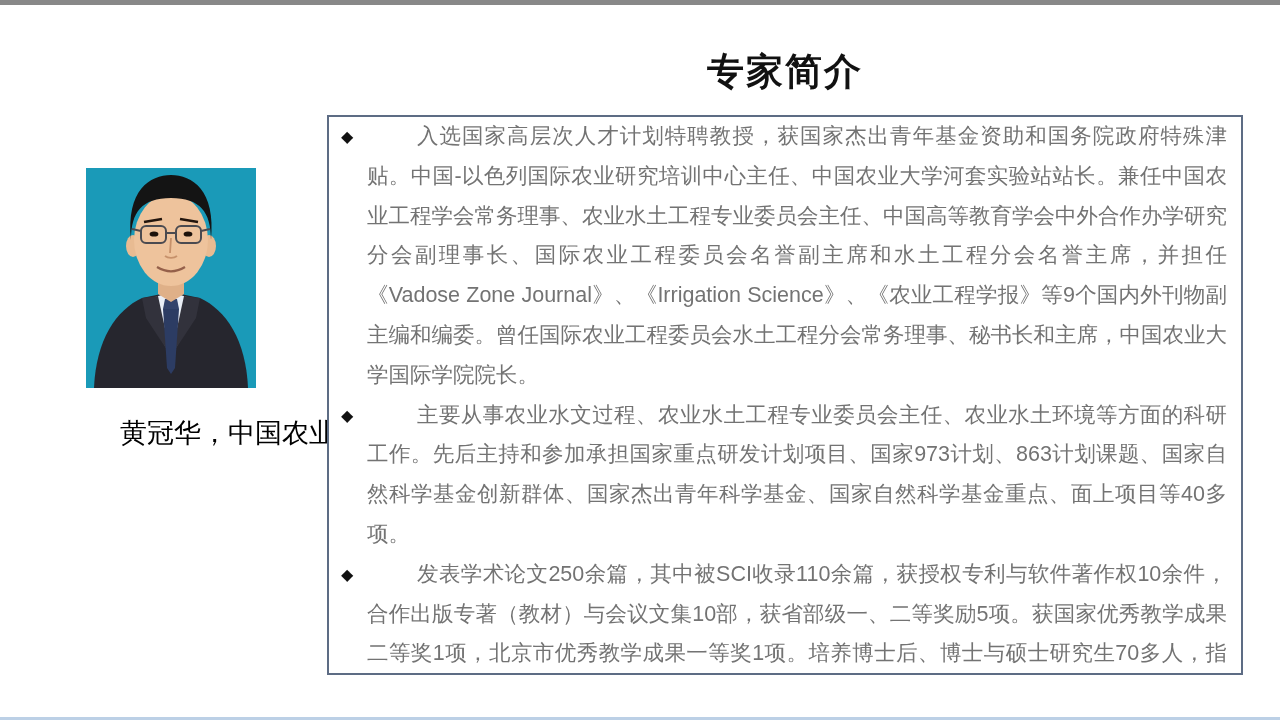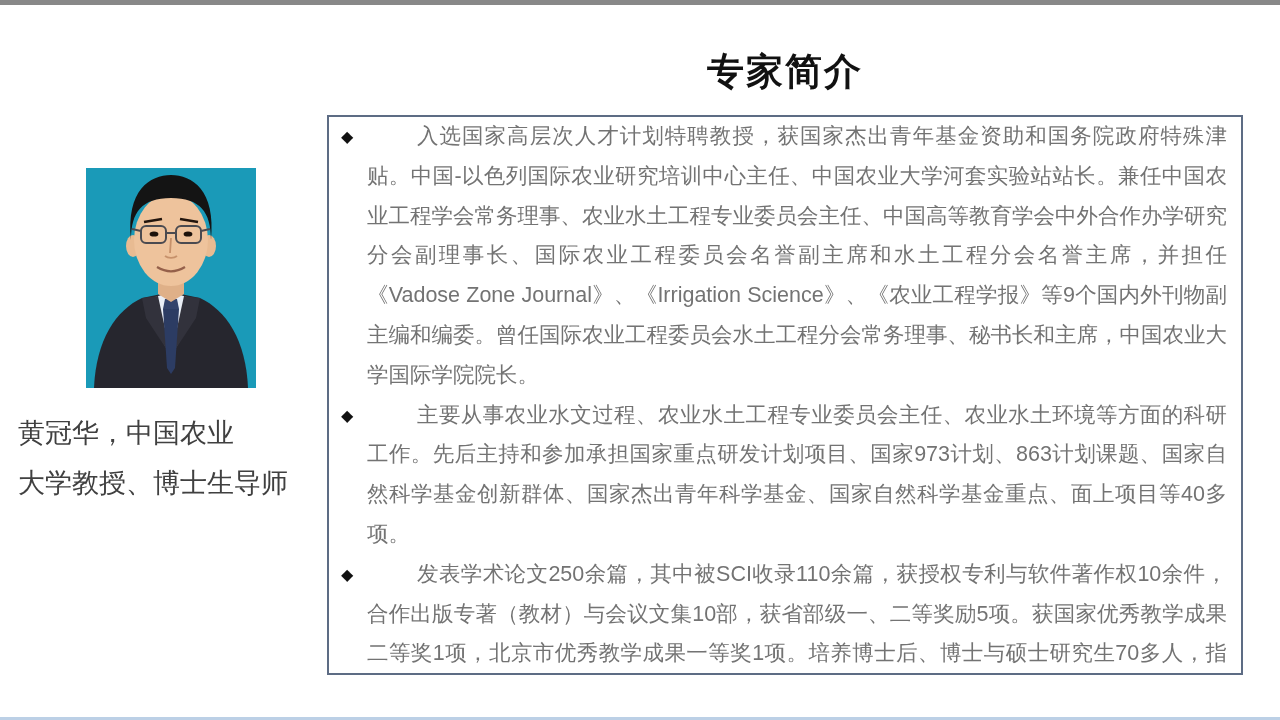--- a/index.html
+++ b/index.html
@@ -33,24 +33,24 @@
     top: 163px;
     width: 170px;
     height: 220px;
   }
   .photo-frame svg { display: block; width: 170px; height: 220px; }
   .caption {
     position: absolute;
     left: 18px;
     top: 403px;
     width: 318px;
-    text-align: left;
+    text-align: right;
     font-size: 27px;
     line-height: 50px;
-    color: #404040;
+    color: #000000;
   }
   .profile-box {
     position: absolute;
     left: 327px;
     top: 110px;
     width: 916px;
     height: 560px;
     box-sizing: border-box;
     border: 2px solid #5d6c84;
     background: #ffffff;
@@ -133,21 +133,20 @@
       </g>
 
       <path d="M85,70 L84,85 M79,88 C82,90.5 88,90.5 91,88" stroke="#c6916b" stroke-width="1.8" fill="none"></path>
 
       <path d="M71,99 C80,104.5 90,104.5 99,99" stroke="#95604a" stroke-width="2.2" fill="none"></path>
     </svg>
   </div>
 
   <div class="caption">
     <div>黄冠华，中国农业</div>
-    <div>大学教授、博士生导师</div>
   </div>
 
   <div class="profile-box">
 
     <div class="bullet-item">
       <div class="bullet-marker">◆</div>
       <div class="bullet-text">入选国家高层次人才计划特聘教授，获国家杰出青年基金资助和国务院政府特殊津贴。中国-以色列国际农业研究培训中心主任、中国农业大学河套实验站站长。兼任中国农业工程学会常务理事、农业水土工程专业委员会主任、中国高等教育学会中外合作办学研究分会副理事长、国际农业工程委员会名誉副主席和水土工程分会名誉主席，并担任《Vadose Zone Journal》、《Irrigation Science》、《农业工程学报》等9个国内外刊物副主编和编委。曾任国际农业工程委员会水土工程分会常务理事、秘书长和主席，中国农业大学国际学院院长。</div>
     </div>
 
     <div class="bullet-item">

